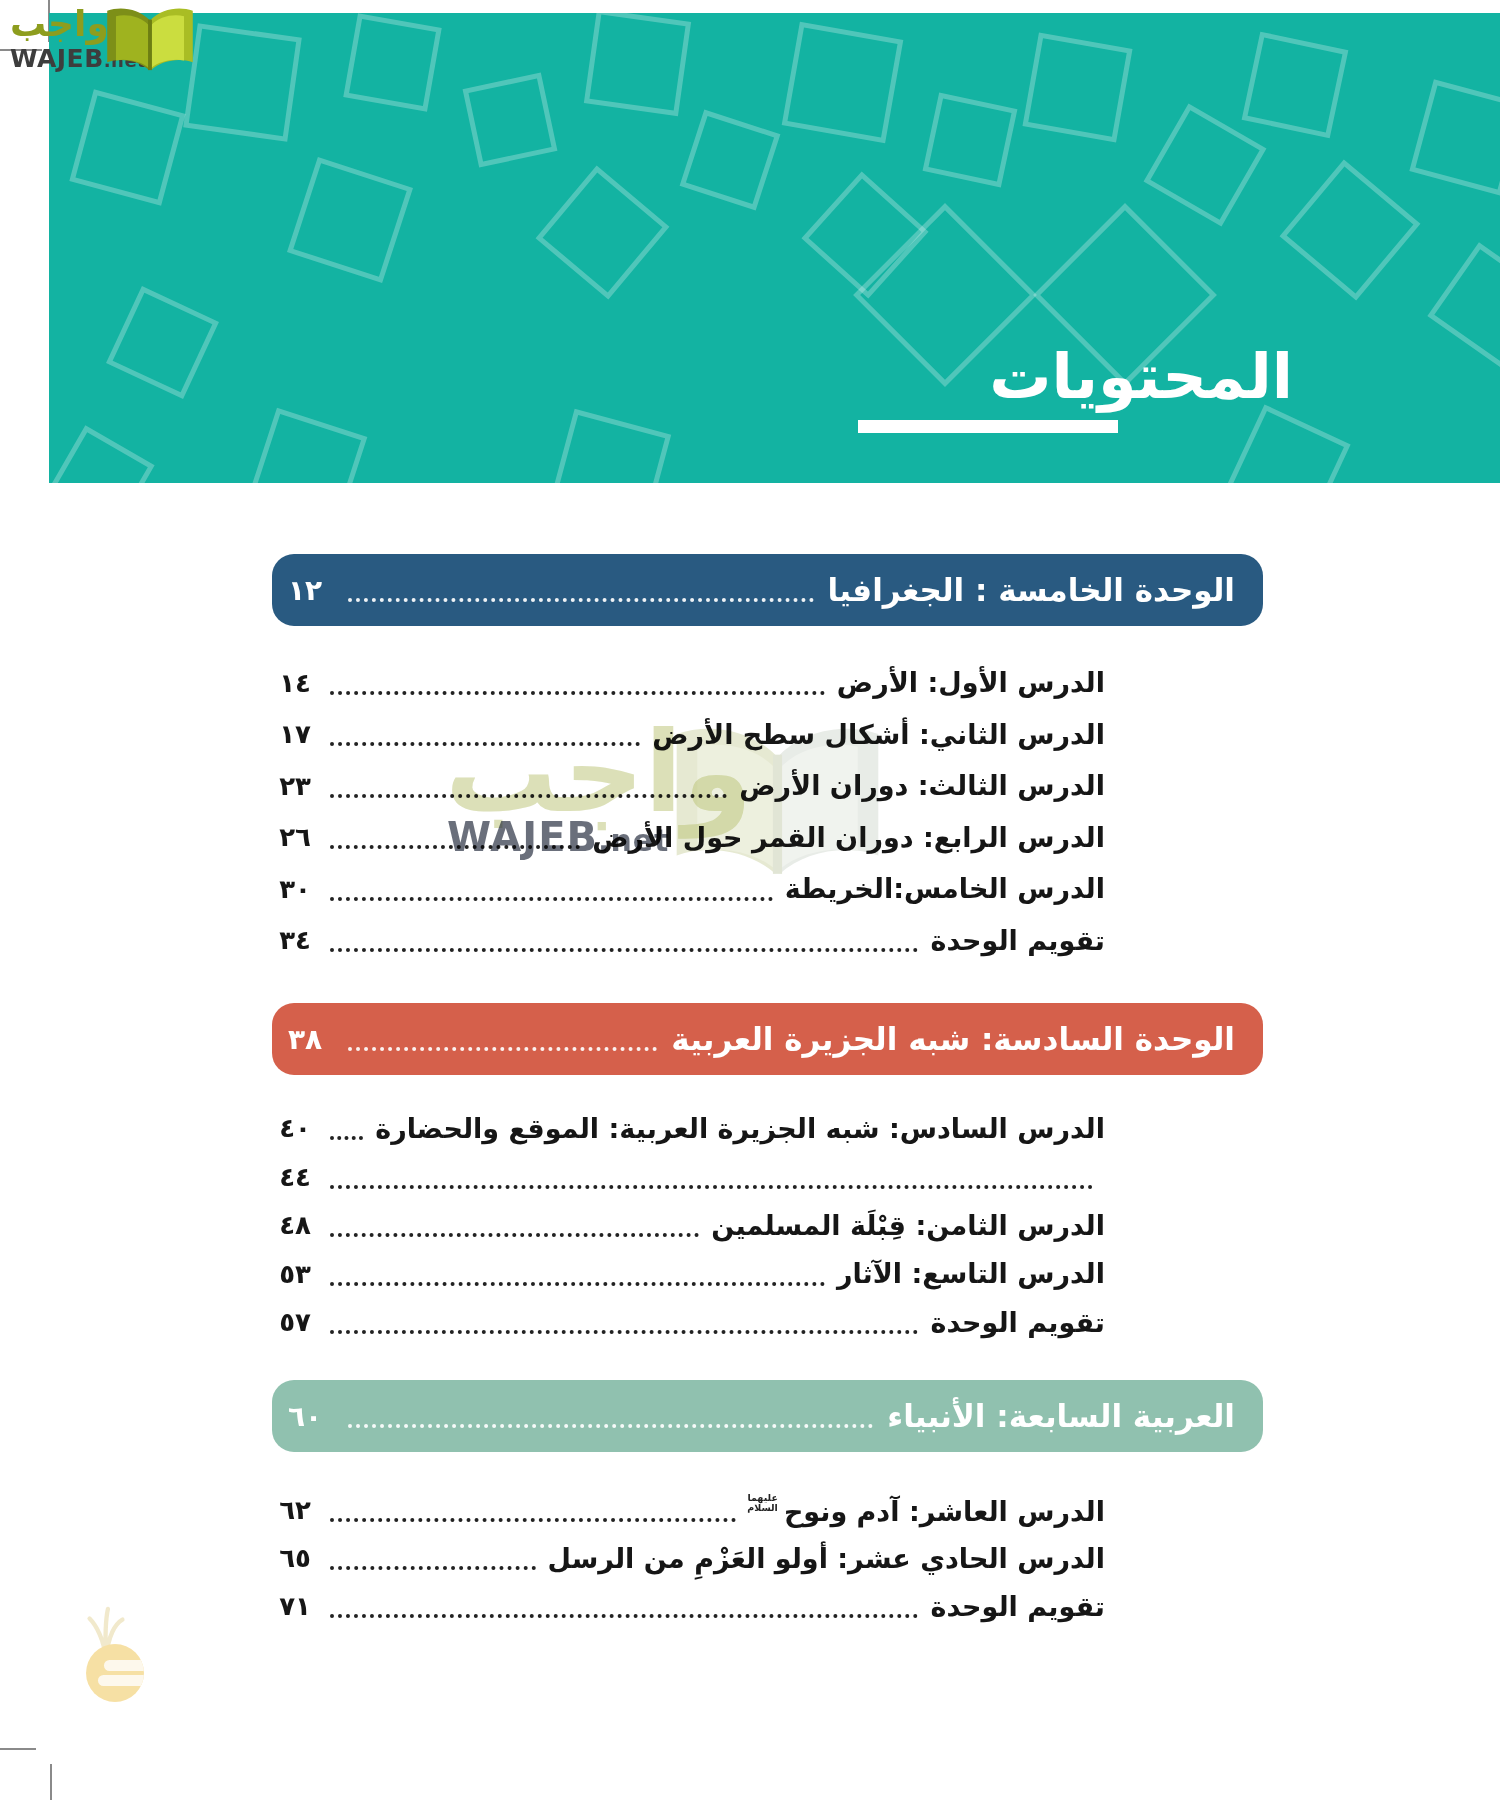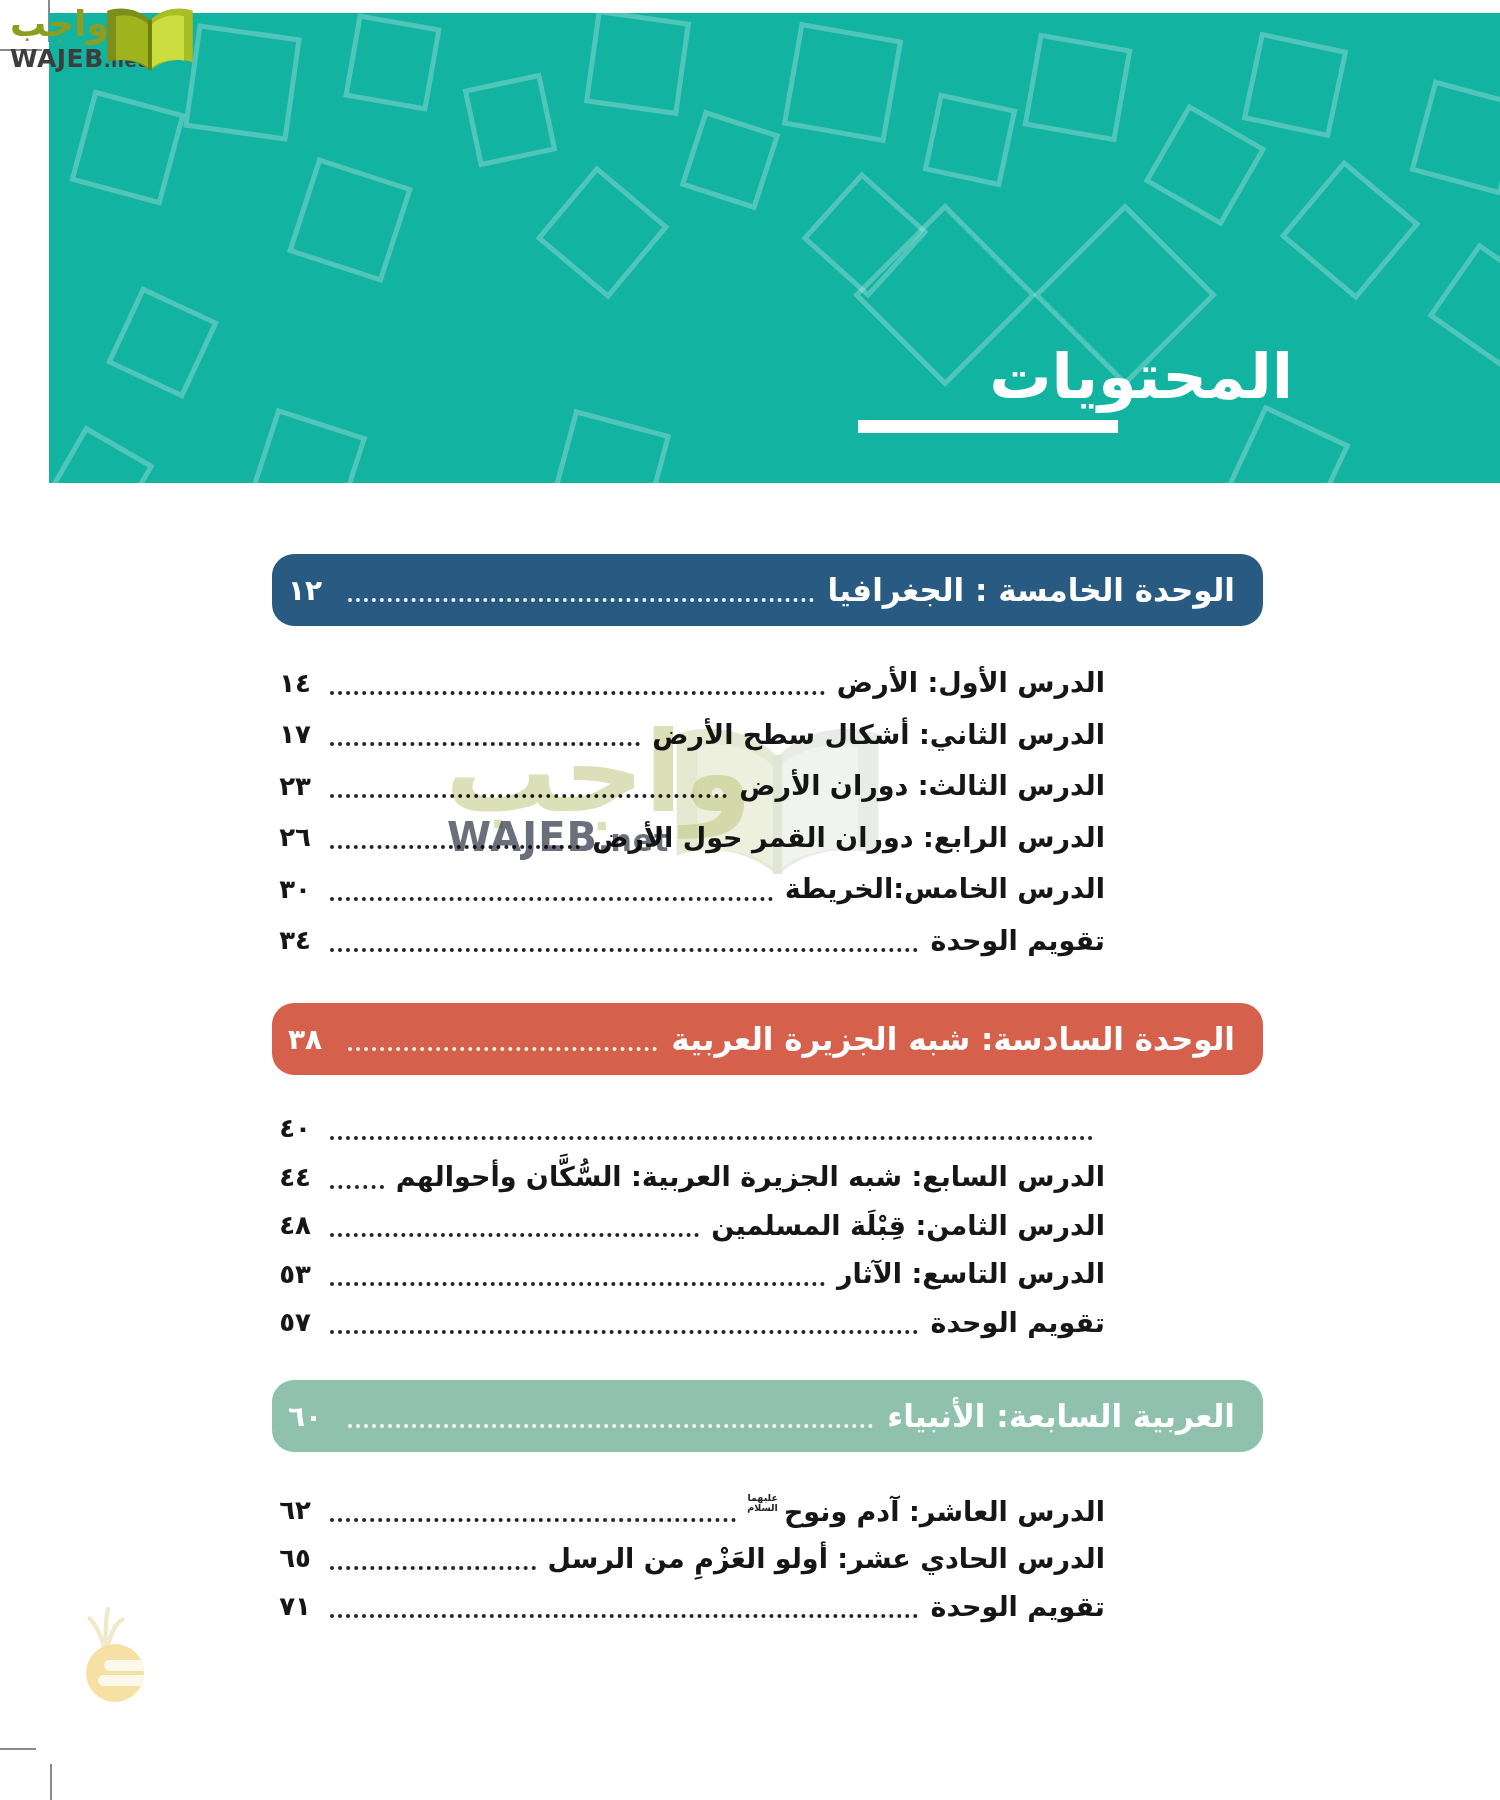--- a/index.html
+++ b/index.html
@@ -153,25 +153,25 @@
   </div>
 </div>
 
 <div class="unit-bar" style="top: 1003px; background: rgb(213, 96, 75);">
   <span class="bar-title">الوحدة السادسة: شبه الجزيرة العربية</span>
   <span class="bar-dots"></span>
   <span class="bar-page">٣٨</span>
 </div>
 <div class="rows rows-b" style="top:1104px">
   <div class="row">
+    <span class="row-title">الدرس السادس: شبه الجزيرة العربية: الموقع والحضارة</span>
     <span class="row-dots"></span>
     <span class="row-page">٤٠</span>
   </div>
   <div class="row">
-    <span class="row-title">الدرس السابع: شبه الجزيرة العربية: السُّكَّان وأحوالهم</span>
     <span class="row-dots"></span>
     <span class="row-page">٤٤</span>
   </div>
   <div class="row">
     <span class="row-title">الدرس الثامن: قِبْلَة المسلمين</span>
     <span class="row-dots"></span>
     <span class="row-page">٤٨</span>
   </div>
   <div class="row">
     <span class="row-title">الدرس التاسع: الآثار</span>

